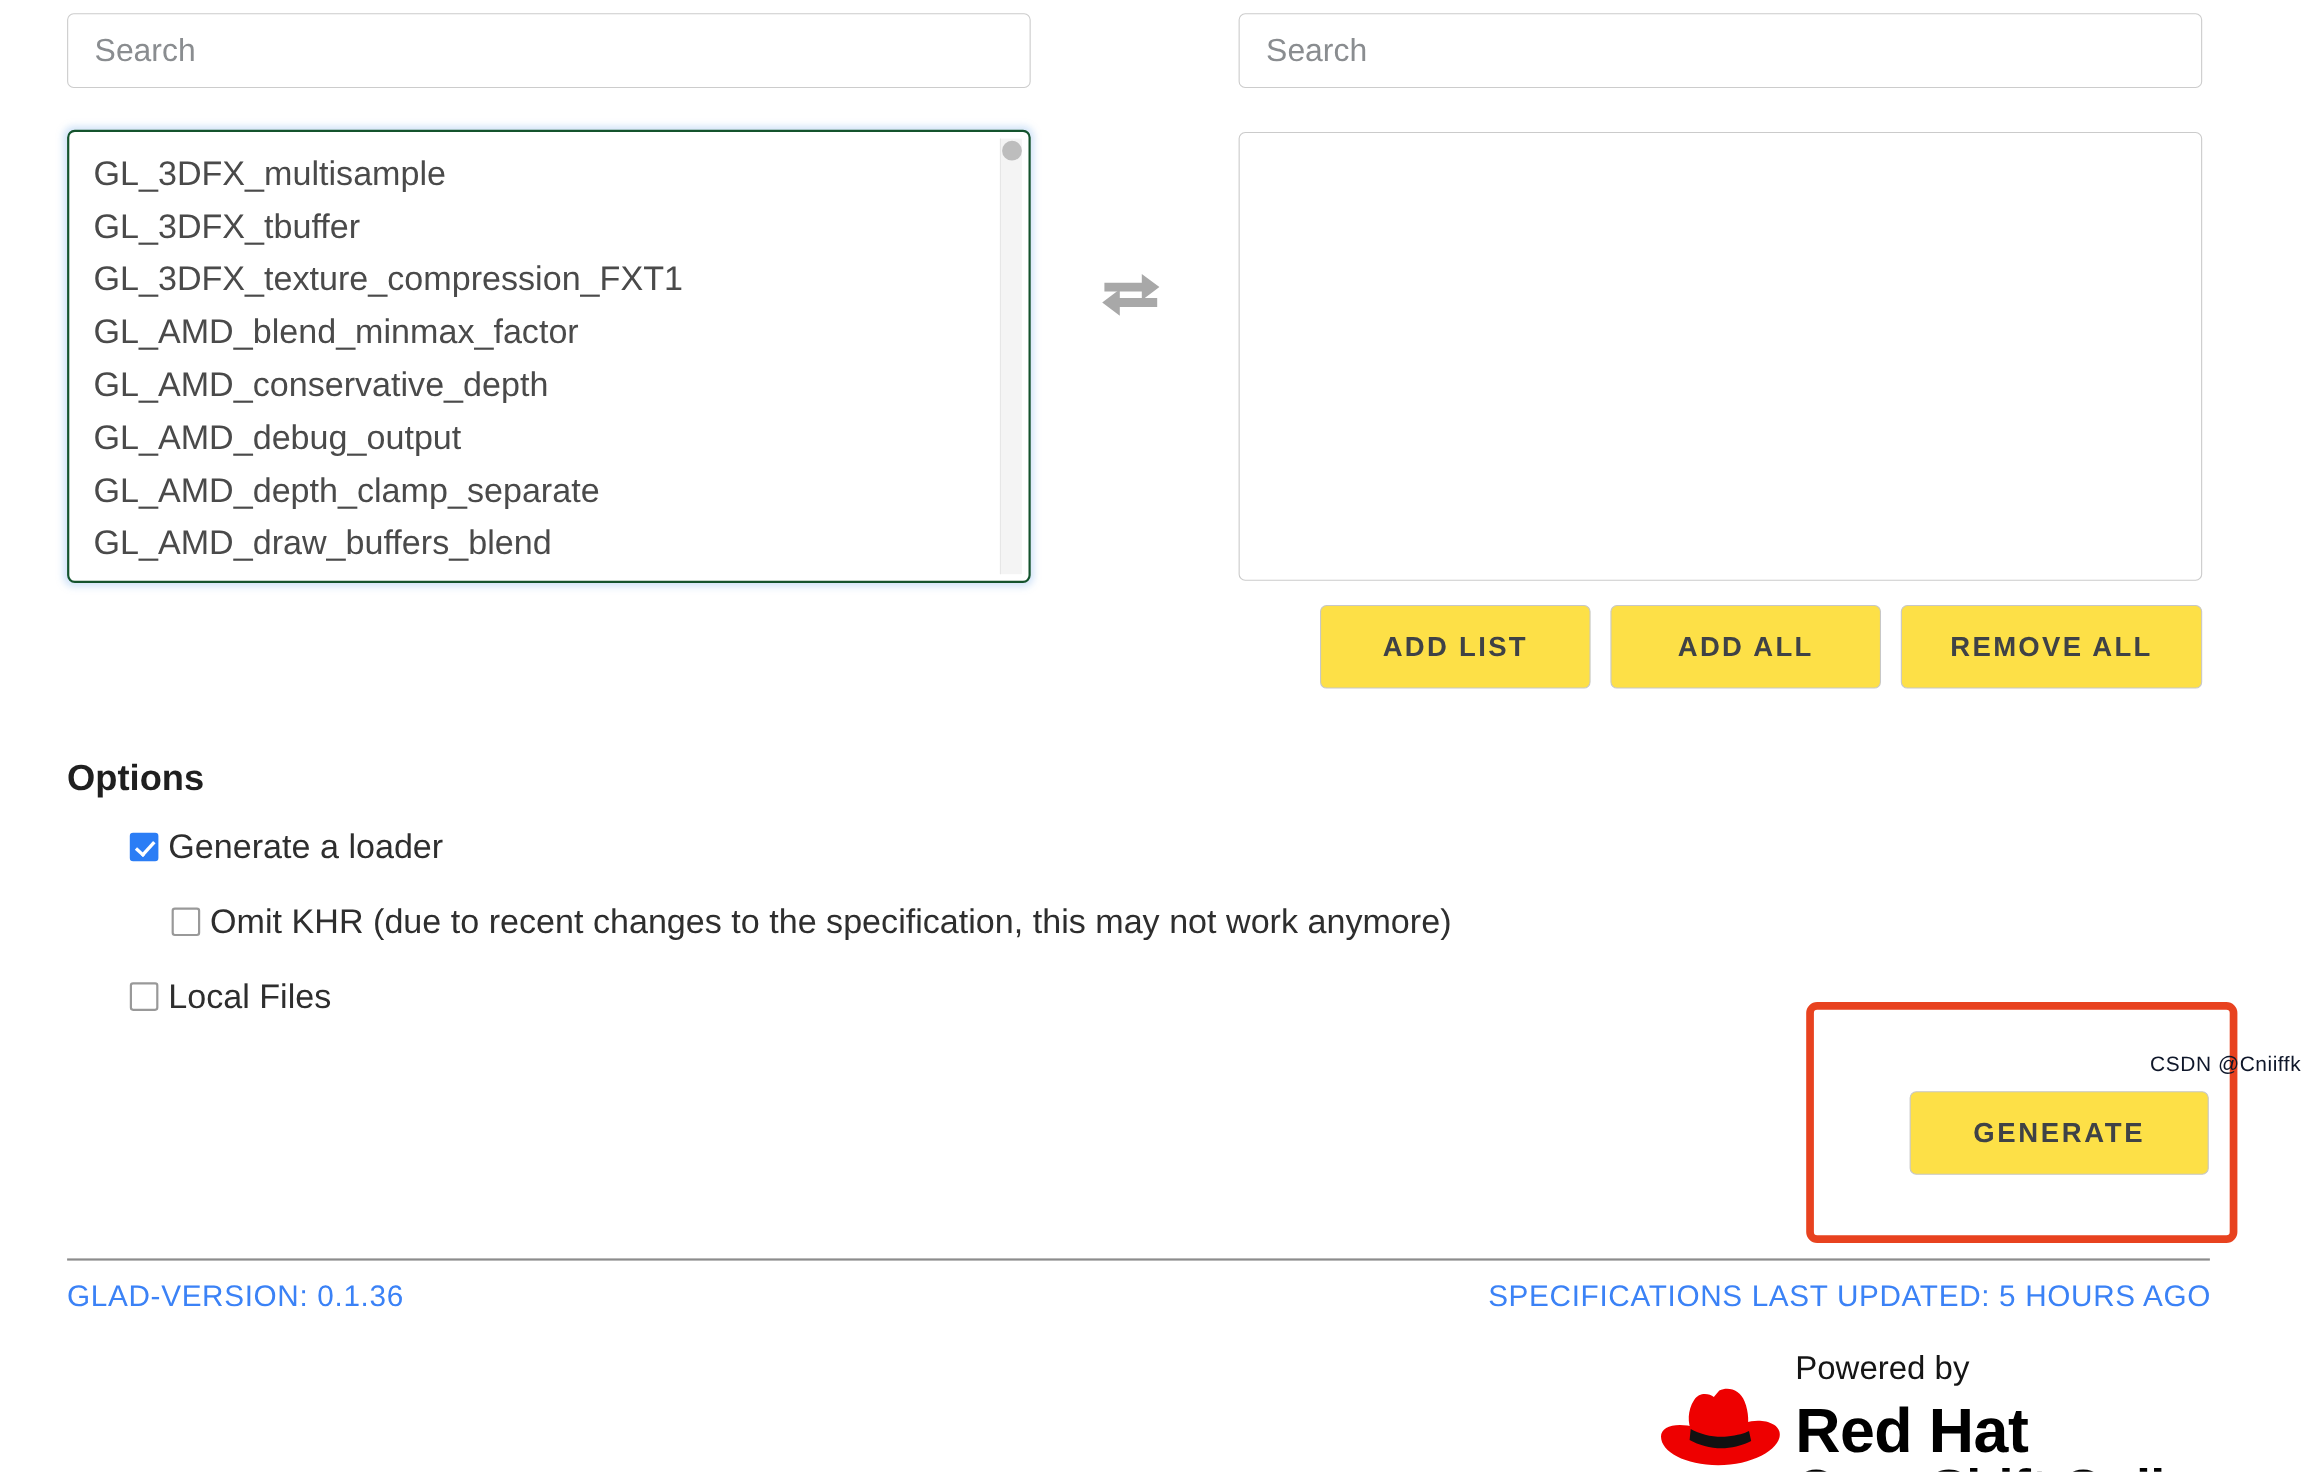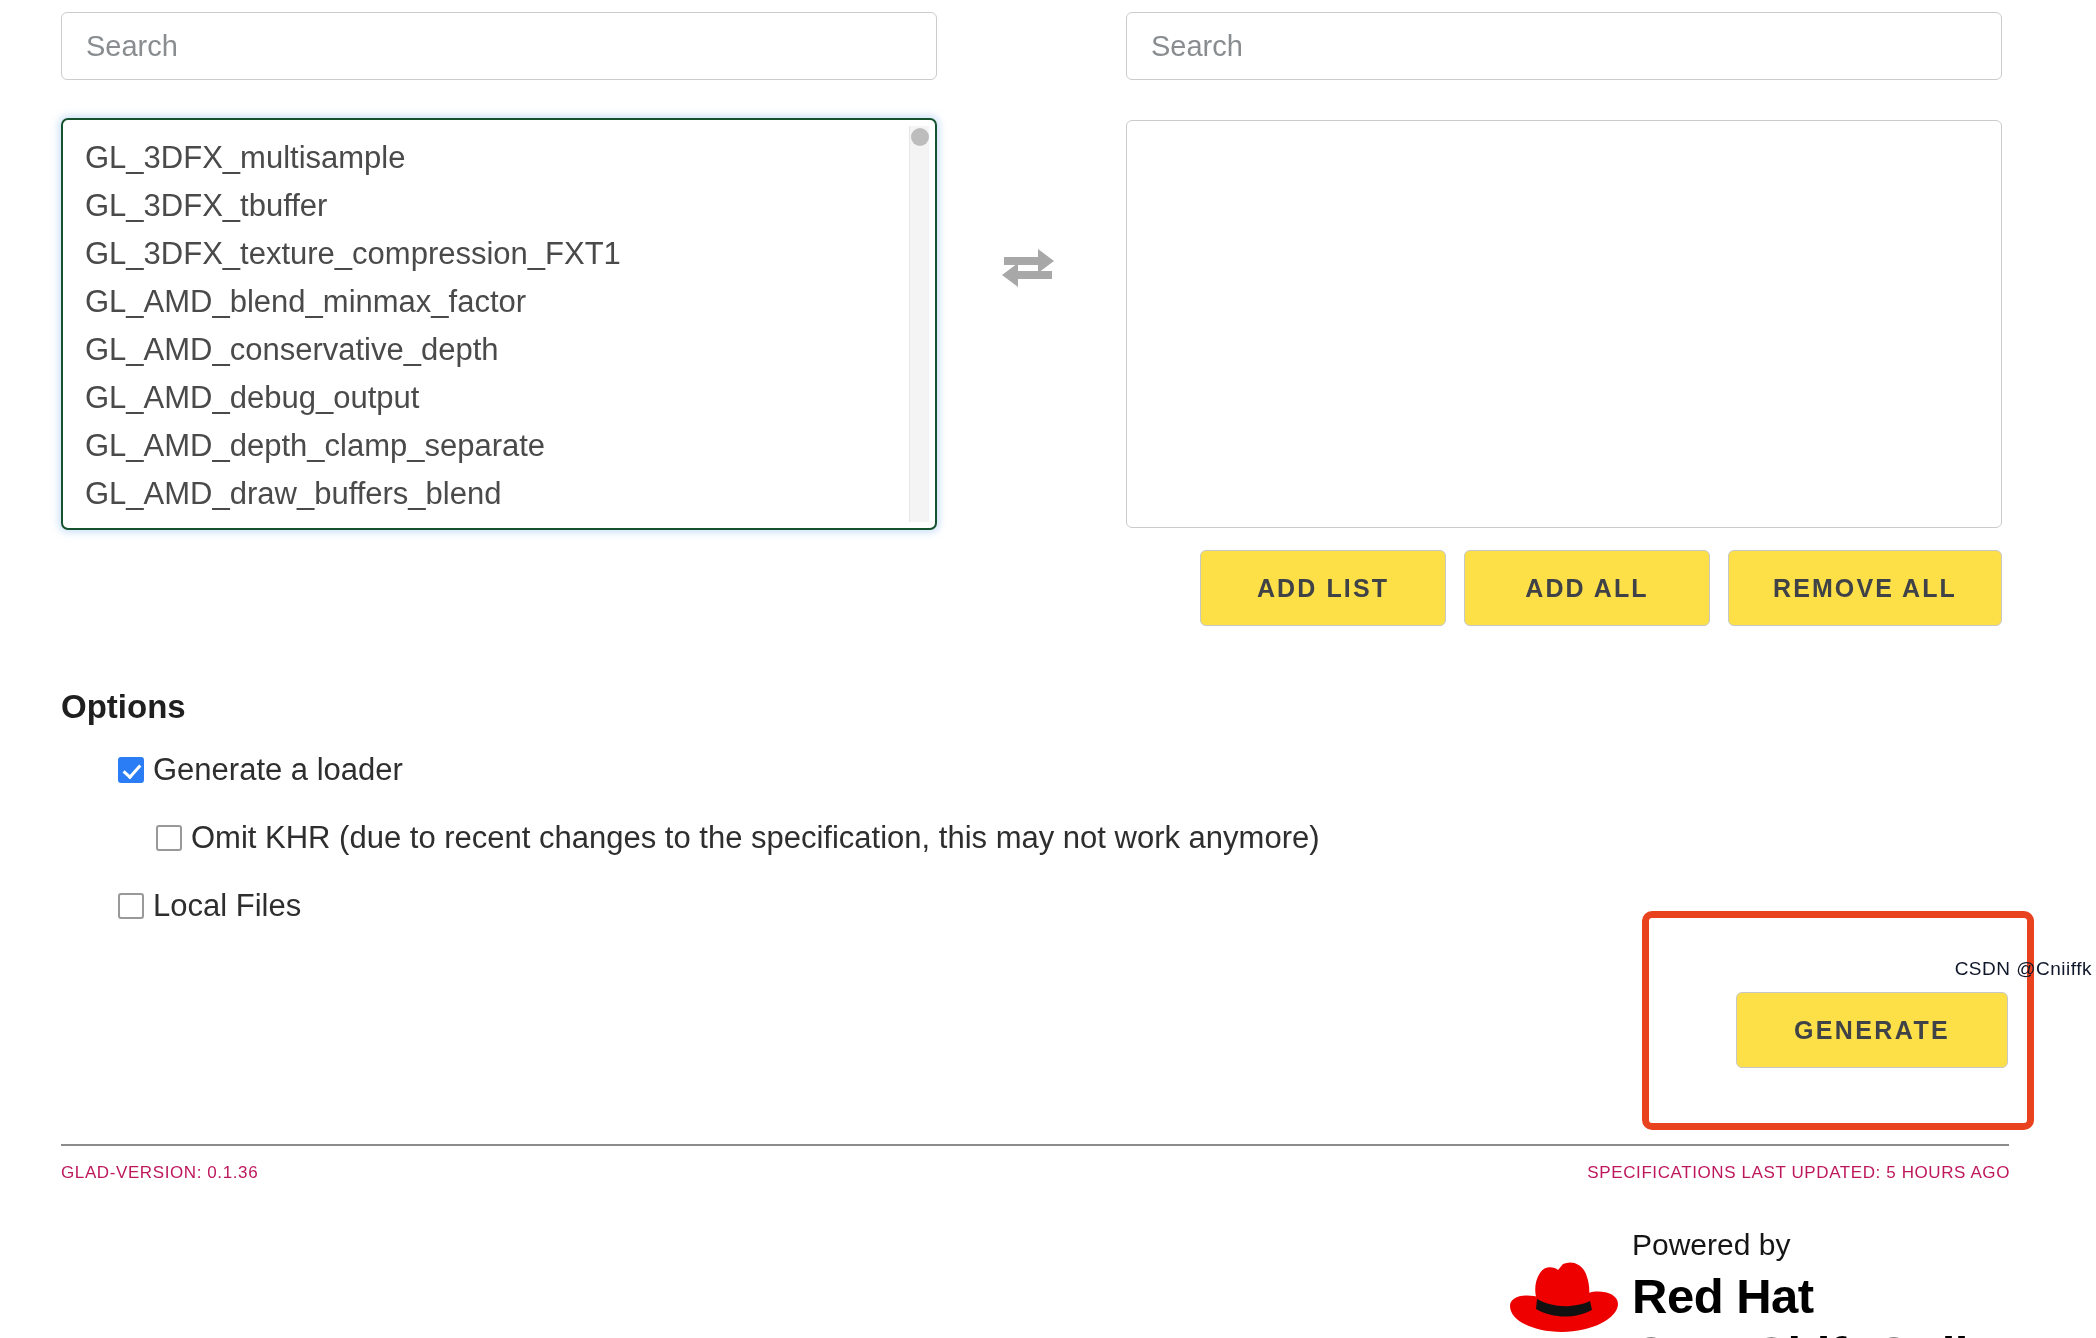--- a/index.html
+++ b/index.html
@@ -168,38 +168,38 @@
   
   .footer-rule {
     position: absolute;
     left: 61px; top: 1144px;
     width: 1948px; height: 2px;
     background: #8c8c8c;
   }
   .footer-left, .footer-right {
     position: absolute;
     top: 1163px;
-    font-size: 17px;
+    font-size: 27px;
     letter-spacing: 0.6px;
-    color: #be185d;
+    color: #3b82f6;
     text-align: center;
   }
   .footer-left  { left: 61px; }
   .footer-right { right: 86px; }
 
   
   .powered-wrap { position: absolute; left: 1500px; top: 1228px; width: 540px; height: 110px; }
   .powered-by {
     position: absolute; left: 132px; top: 0;
     font-size: 30px; color: #151515;
   }
   .rh-logo { position: absolute; left: 0; top: 30px; width: 126px; height: 80px; }
   .rh-name {
     position: absolute; left: 132px; top: 40px;
-    font-size: 49px; font-weight: bold; color: #000;
+    font-size: 57px; font-weight: bold; color: #000;
     letter-spacing: -0.5px; white-space: nowrap;
   }
   .rh-product {
     position: absolute; left: 132px; top: 98px;
     font-size: 49px; font-weight: bold; color: #000;
     letter-spacing: -0.5px; white-space: nowrap;
   }
   .watermark {
     position: absolute;
     right: 4px; bottom: 8px;

